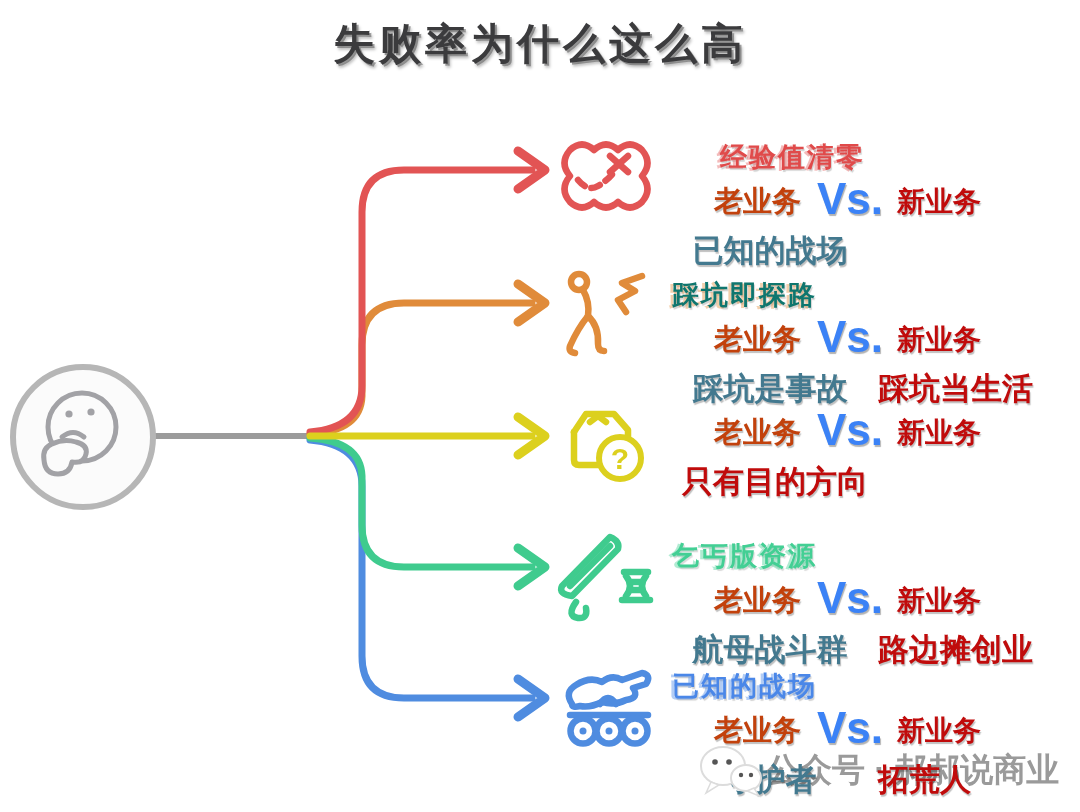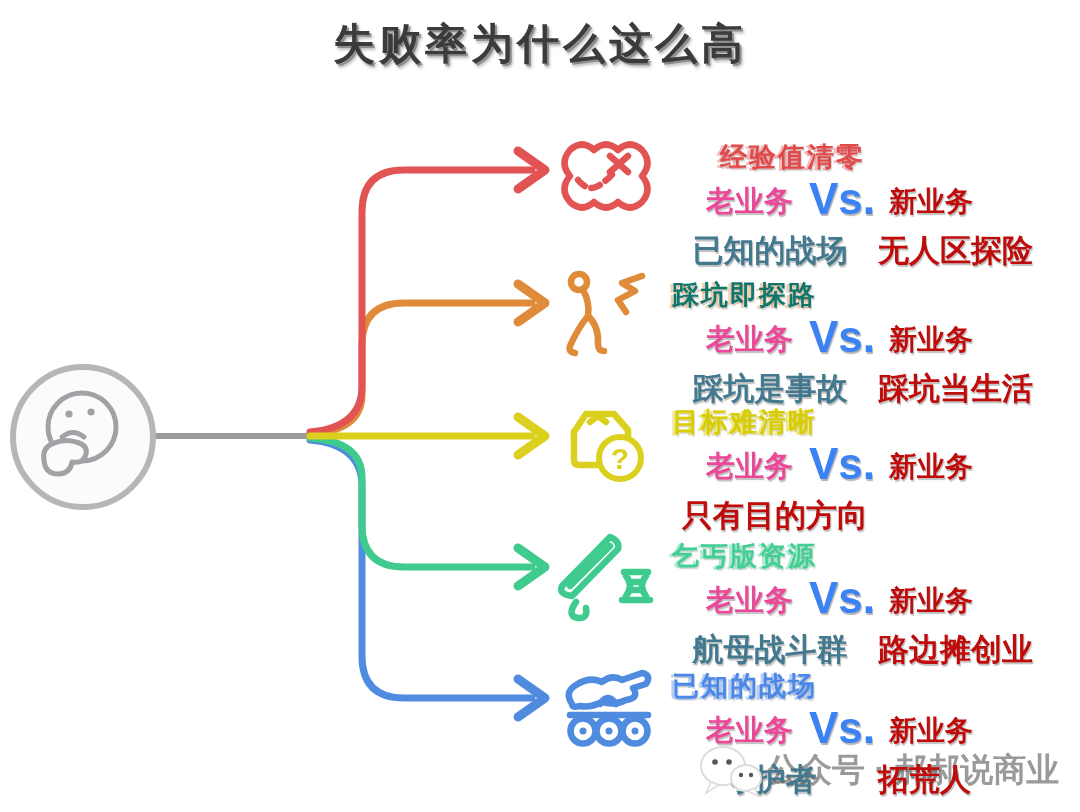--- a/index.html
+++ b/index.html
@@ -22,21 +22,21 @@
   
   .row{left:672px;width:400px;z-index:2;}
   .heading{font-size:27px;font-weight:bold;letter-spacing:2px;line-height:34px;}
   .r0 .heading{color:#e04a4a;text-shadow:-3px 1px 0 rgba(224,74,74,.38),1px 2px 1px rgba(0,0,0,.18);padding-left:48px;}
   .r1 .heading{color:#0f766e;text-shadow:-3px 1px 0 rgba(223,135,47,.40),1px 2px 1px rgba(0,0,0,.18);}
   .r2 .heading{color:#d9cc00;text-shadow:-3px 1px 0 rgba(217,204,0,.45),1px 2px 1px rgba(0,0,0,.15);}
   .r3 .heading{color:#43cf94;text-shadow:-3px 1px 0 rgba(67,207,148,.42),1px 2px 1px rgba(0,0,0,.15);}
   .r4 .heading{color:#4a87e8;text-shadow:-3px 1px 0 rgba(74,135,232,.42),1px 2px 1px rgba(0,0,0,.18);}
 
   .vs-line{display:flex;align-items:center;margin-left:34px;margin-top:2px;height:52px;}
-  .vs-line .old{font-size:29px;font-weight:bold;color:#ec4899;text-shadow:1px 2px 1px rgba(0,0,0,.25);}
+  .vs-line .old{font-size:29px;font-weight:bold;color:#c2410c;text-shadow:1px 2px 1px rgba(0,0,0,.25);margin-left:8px;}
   .vs-line .vs{font-size:44px;font-weight:bold;color:#3b82f6;margin:0 14px 6px 16px;
                text-shadow:1px 2px 1px rgba(0,0,0,.3);}
   .vs-line .new{font-size:28px;font-weight:bold;color:#c00b0b;text-shadow:1px 2px 1px rgba(0,0,0,.25);text-align:center;}
 
   .cmp{display:flex;align-items:baseline;margin-top:2px;font-family:Liberation Mono, monospace;}
   .cmp .cold{width:196px;text-align:center;font-size:31px;font-weight:bold;color:#43798f;
              text-shadow:1px 2px 1px rgba(0,0,0,.25);white-space:nowrap;}
   .cmp .cnew{margin-left:10px;font-size:31px;font-weight:bold;color:#c00b0b;
              text-shadow:1px 2px 1px rgba(0,0,0,.25);white-space:nowrap;}
 
@@ -140,39 +140,37 @@
 
   <div class="abs row r0" style="top:140px">
     <div class="heading">经验值清零</div>
     <div class="vs-line">
       <span class="old">老业务</span>
       <span class="vs">Vs.</span>
       <span class="new">新业务</span>
     </div>
     <div class="cmp">
       <span class="cold">已知的战场</span>
-      <span class="cnew">无人区探险</span>
     </div>
   </div>
 
   <div class="abs row r1" style="top:278px">
     <div class="heading">踩坑即探路</div>
     <div class="vs-line">
       <span class="old">老业务</span>
       <span class="vs">Vs.</span>
       <span class="new">新业务</span>
     </div>
     <div class="cmp">
       <span class="cold">踩坑是事故</span>
       <span class="cnew">踩坑当生活</span>
     </div>
   </div>
 
   <div class="abs row r2" style="top:405px">
-    <div class="heading">目标难清晰</div>
     <div class="vs-line">
       <span class="old">老业务</span>
       <span class="vs">Vs.</span>
       <span class="new">新业务</span>
     </div>
     <div class="cmp">
       <span class="cnew">只有目的方向</span>
     </div>
   </div>
 

